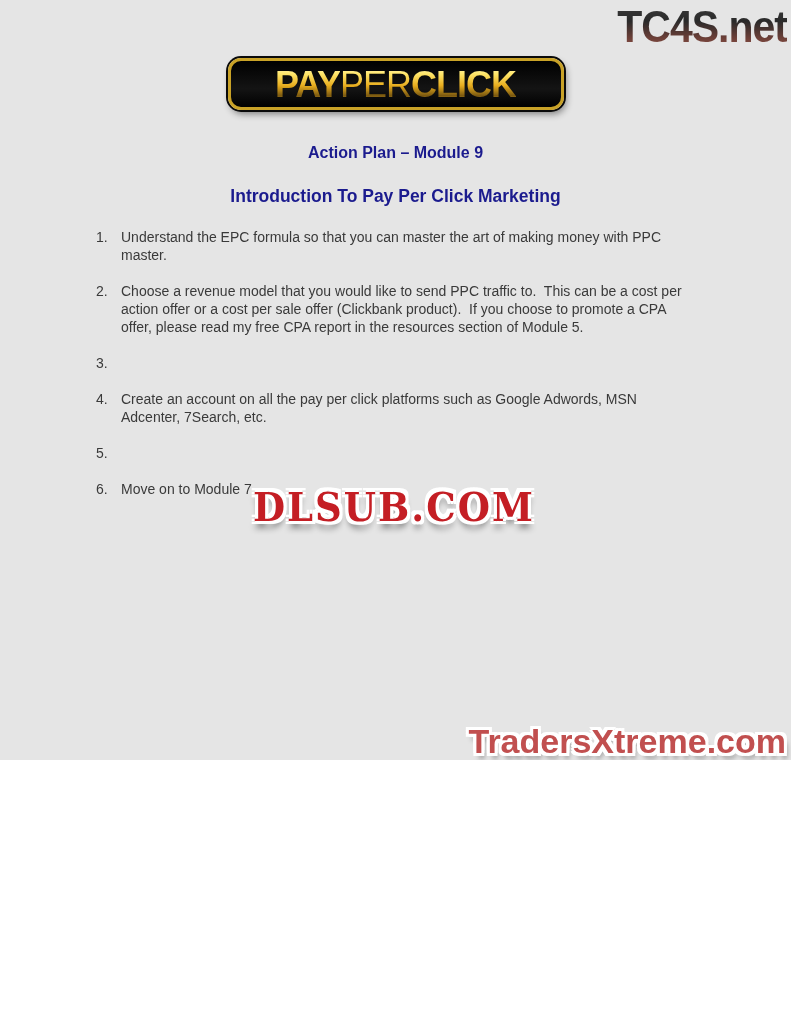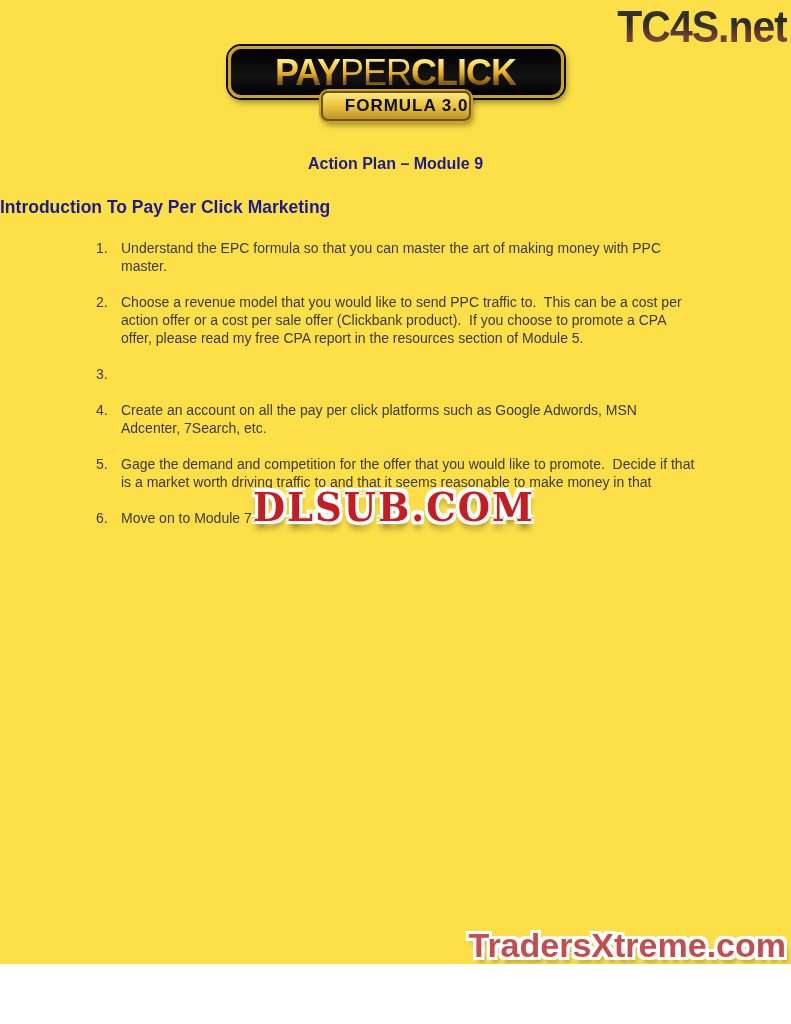--- a/index.html
+++ b/index.html
@@ -1,20 +1,20 @@
 <!DOCTYPE html>
 <html><head>
 <meta charset="utf-8">
 <style>
   html, body { margin: 0; padding: 0; background: #ffffff; }
   .page {
     position: relative;
     width: 791px;
-    height: 964px;
-    background: #fde047;
+    height: 760px;
+    background: #e5e5e5;
     overflow: hidden;
     font-family: "Liberation Sans", sans-serif;
   }
 
   
   .tc4s {
     position: absolute;
     top: 2px;
     right: 4px;
     font-size: 41px;
@@ -26,22 +26,22 @@
     -webkit-background-clip: text;
     background-clip: text;
     color: transparent;
     -webkit-text-fill-color: transparent;
   }
 
   
   .logo-wrap {
     padding-top: 42px;
     width: 336px;
-    margin: 4px auto;
-    text-align: right;
+    margin: 16px auto;
+    text-align: left;
   }
   .logo-bar {
     box-sizing: border-box;
     width: 336px;
     height: 52px;
     background: linear-gradient(180deg, #000000 0%, #141414 60%, #000000 100%);
     border: 3px solid #c9a227;
     border-radius: 13px;
     box-shadow: 0 0 0 2px #0a0a0a, 2px 4px 7px rgba(0,0,0,0.45);
     display: flex;
@@ -86,21 +86,21 @@
   .doc-title {
     margin-top: 33px;
     text-align: center;
     font-size: 16px;
     line-height: 20px;
     font-weight: bold;
     color: #1b1b8e;
   }
   .doc-subtitle {
     margin-top: 22px;
-    text-align: left;
+    text-align: center;
     font-size: 17.5px;
     line-height: 22px;
     font-weight: bold;
     color: #1b1b8e;
   }
 
   
   .action-list {
     margin-top: 21px;
     padding-left: 96px;
@@ -164,21 +164,20 @@
 <body>
 
 <div class="page">
 
   <div class="tc4s">TC4S.net</div>
 
   <div class="logo-wrap">
     <div class="logo-bar">
       <div class="logo-text"><span class="logo-bold">PAY</span><span class="logo-light">PER</span><span class="logo-bold">CLICK</span></div>
     </div>
-    <div class="logo-badge">FORMULA 3.0</div>
   </div>
 
   <div class="doc-title">Action Plan – Module 9</div>
   <div class="doc-subtitle">Introduction To Pay Per Click Marketing</div>
 
   <div class="action-list">
     <div class="action-item">
       <span class="item-num">1.</span>
       <span class="item-text">Understand the EPC formula so that you can master the art of making money with PPC master.</span>
     </div>
@@ -188,21 +187,20 @@
     </div>
     <div class="action-item">
       <span class="item-num">3.</span>
     </div>
     <div class="action-item">
       <span class="item-num">4.</span>
       <span class="item-text">Create an account on all the pay per click platforms such as Google Adwords, MSN Adcenter, 7Search, etc.</span>
     </div>
     <div class="action-item">
       <span class="item-num">5.</span>
-      <span class="item-text">Gage the demand and competition for the offer that you would like to promote.  Decide if that is a market worth driving traffic to and that it seems reasonable to make money in that</span>
     </div>
     <div class="action-item">
       <span class="item-num">6.</span>
       <span class="item-text">Move on to Module 7.</span>
     </div>
   </div>
 
   <div class="dlsub">DLSUB.COM</div>
 
   <div class="traders">TradersXtreme.com</div>

